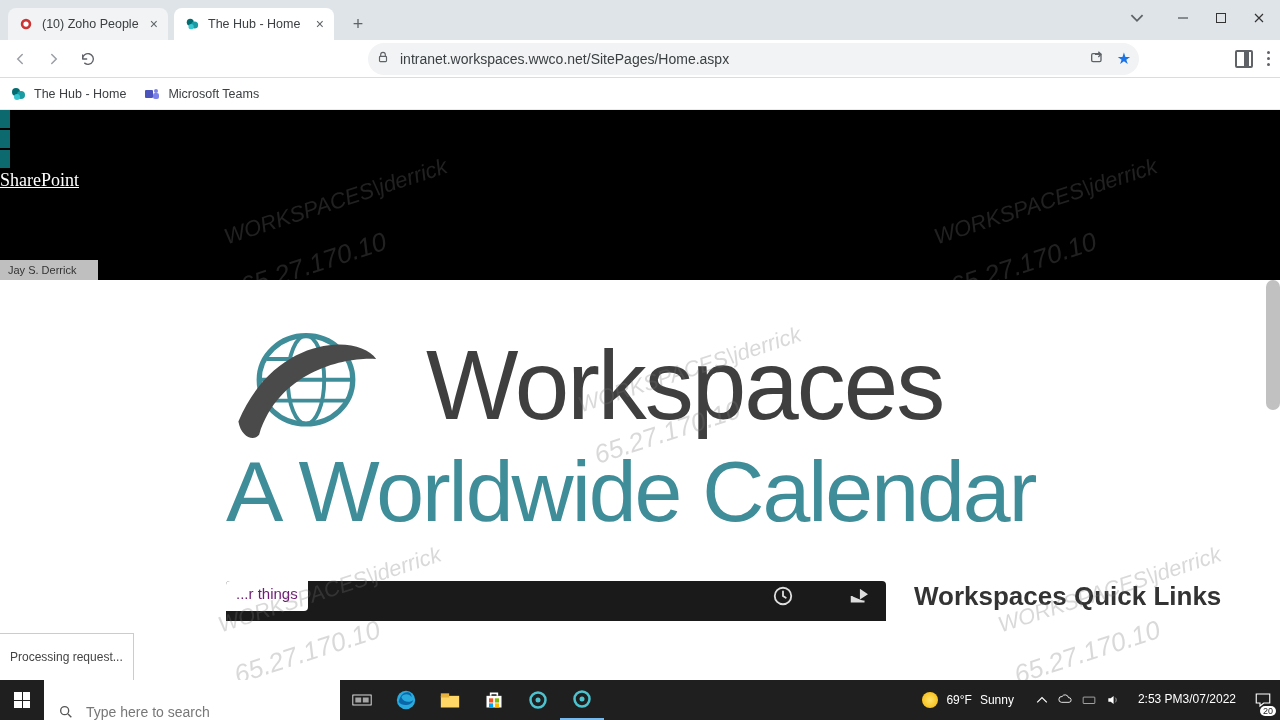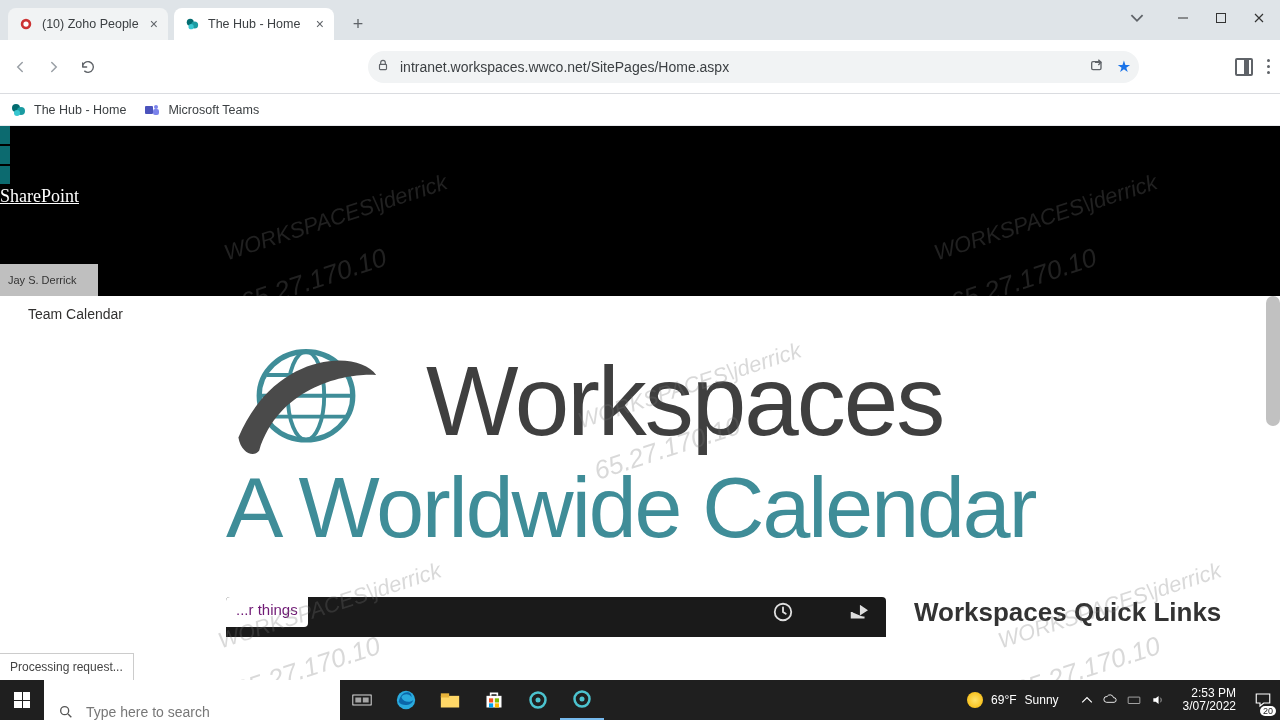--- a/index.html
+++ b/index.html
@@ -20,21 +20,21 @@
   .tab .favicon { width: 16px; height: 16px; margin-right: 8px; display:flex; align-items:center; justify-content:center; }
   .tab .favicon svg { width:14px; height:14px; }
   .tab .tab-close { margin-left: auto; font-size: 14px; color:#5f6368; }
   .tab-add { width:28px; height:28px; border-radius:50%; display:flex; align-items:center; justify-content:center;
              color:#5f6368; font-size:18px; margin-left:4px; margin-bottom:2px;}
   .window-controls { position:absolute; right:4px; top:4px; display:flex; gap:4px; align-items:center;}
   .win-btn { width:34px; height:28px; display:flex; align-items:center; justify-content:center; color:#5f6368;}
   .win-caret { width:30px; height:28px; display:flex; align-items:center; justify-content:center; color:#5f6368; margin-right:10px;}
 
   .toolbar {
-    height: 54px; background:#fff; border-bottom:1px solid #dadce0;
+    height: 38px; background:#fff; border-bottom:1px solid #dadce0;
     display:flex; align-items:center; padding:0 10px 0 6px; gap:6px;
   }
   .nav-arrow { width:28px; height:28px; display:flex; align-items:center; justify-content:center; color:#9aa0a6;}
   .reload { width:28px; height:28px; display:flex; align-items:center; justify-content:center; color:#5f6368;}
   .omnibox {
     flex:1; height:32px; background:#f1f3f4; border-radius:16px; display:flex;
     align-items:center; padding:0 8px; margin:0 80px 0 260px; color:#3c4043; font-size:14px;
     position:relative;
   }
   .omnibox .lock { margin-right:10px; color:#5f6368; }
@@ -55,21 +55,21 @@
 
   
   .page { flex:1; position:relative; background:#fff; overflow:hidden;}
   .sp-bar {
     height:170px; background:#000; color:#fff; position:relative; overflow:hidden;
   }
   .sp-bar .stripes { position:absolute; left:0; top:0; width:10px; display:flex; flex-direction:column;}
   .sp-bar .stripes div{height:18px; background:#0c6a6f; margin-bottom:2px;}
   .sp-label { position:absolute; left:0; top:60px; font-family:"Times New Roman",serif;
               font-size:18px; text-decoration:underline; color:#fff;}
-  .user-pill { position:absolute; left:0; bottom:0; height:32px; padding:0 22px 0 8px;
+  .user-pill { position:absolute; left:0; bottom:0; height:20px; padding:0 22px 0 8px;
                background:#bfbfbf; color:#333; font-size:11px; display:flex; align-items:center;}
 
   .watermark { position:absolute; color:rgba(120,120,120,0.28); font-size:22px;
                font-style:italic; transform:rotate(-18deg); white-space:pre; pointer-events:none; line-height:1.15;}
   .watermark .ip { font-size:26px; }
 
   .sp-body { position:absolute; left:0; right:0; top:170px; bottom:0; display:flex;}
   .leftnav { width:182px; padding-top:4px;}
   .leftnav a { display:block; padding:6px 0 6px 28px; font-size:14px; color:#323130; text-decoration:none;}
   .content { flex:1; background:#fff; padding:40px 44px 0 44px; position:relative; overflow:hidden;}
@@ -80,35 +80,35 @@
   .brand-name{font-size:98px; font-weight:400; color:#3f3f3f; letter-spacing:-2px;}
   .brand-sub{font-size:86px; font-weight:400; color:#3f8d98; letter-spacing:-2px; margin-top:-8px;}
   .intro{font-size:14px; color:#555; margin-top:22px;}
   .below-row{display:flex; margin-top:40px; gap:28px;}
   .video-card{width:660px; height:40px; background:#1a1a1a; border-radius:4px 4px 0 0; position:relative; overflow:hidden;}
   .video-title-chip{position:absolute; left:0; top:0; height:30px; background:#fff; padding:4px 10px; font-size:15px; color:#701a75; border-radius:0 0 4px 0;}
   .video-ctrl{position:absolute; right:16px; top:4px; display:flex; gap:54px; color:#ccc; font-size:20px;}
   .quick-title{font-size:26px; color:#333; font-weight:700;}
 
   .status-corner{position:absolute; left:0; bottom:0; background:#fff; border:1px solid #ccc;
-                 border-left:none; border-bottom:none; font-size:12px; color:#444; padding:6px 10px;}
+                 border-left:none; border-bottom:none; font-size:12px; color:#444; padding:16px 10px;}
 
   
   .taskbar{height:40px; background:#1f1f1f; display:flex; align-items:center; color:#fff; font-size:12px;}
   .start{width:44px;height:40px;display:flex;align-items:center;justify-content:center;}
   .win-logo{width:16px;height:16px;display:grid;grid-template-columns:1fr 1fr;grid-template-rows:1fr 1fr;gap:1px;}
   .win-logo div{background:#fff;}
   .searchbox{flex:0 0 296px; height:40px; background:#fff; color:#777; display:flex; align-items:flex-end; padding-left:14px; gap:12px; font-size:14px;}
   .task-icons{display:flex; align-items:center; height:100%;}
   .task-icons .ti{width:44px;height:40px;display:flex;align-items:center;justify-content:center;}
   .task-spacer{flex:1;}
   .weather{display:flex;align-items:center;gap:8px;padding-right:14px;}
   .sun{width:16px;height:16px;border-radius:50%;background:radial-gradient(circle,#ffe36b,#f5b400);}
   .tray{display:flex;align-items:center;gap:10px;padding:0 8px;}
-  .clock{display:flex;flex-direction:column;align-items:flex-end;line-height:1.1;padding:0 10px;}
+  .clock{display:flex;flex-direction:row;align-items:flex-end;line-height:1.1;padding:0 10px;}
   .notif{width:34px;height:40px;display:flex;align-items:center;justify-content:center;position:relative;}
   .notif-badge{position:absolute;right:4px;bottom:4px;font-size:9px;background:#fff;color:#1f1f1f;border-radius:7px;padding:0 3px;margin-left:36px;}
 </style>
 </head>
 <body>
 
 <div class="chrome">
 
   <div class="tabstrip">
     <div class="tab">
@@ -239,21 +239,20 @@
         <span class="ip">65.27.170.10</span>
       </div>
       <div class="watermark" style="left:890px; top:60px;">
         <span>WORKSPACES\jderrick</span><br>
         <span class="ip">65.27.170.10</span>
       </div>
     </div>
 
     <div class="sp-body">
       <div class="leftnav">
-        <a href="#">Team Calendar</a>
       </div>
 
       <div class="content">
         <div class="brand-row">
           <div class="globe-wrap">
             <svg viewBox="0 0 120 100" width="160" height="130">
               <ellipse cx="60" cy="46" rx="36" ry="34" fill="none" stroke="#3f8d98" stroke-width="4"></ellipse>
               <ellipse cx="60" cy="46" rx="14" ry="34" fill="none" stroke="#3f8d98" stroke-width="3"></ellipse>
               <line x1="24" y1="46" x2="96" y2="46" stroke="#3f8d98" stroke-width="3"></line>
               <line x1="30" y1="30" x2="90" y2="30" stroke="#3f8d98" stroke-width="3"></line>

